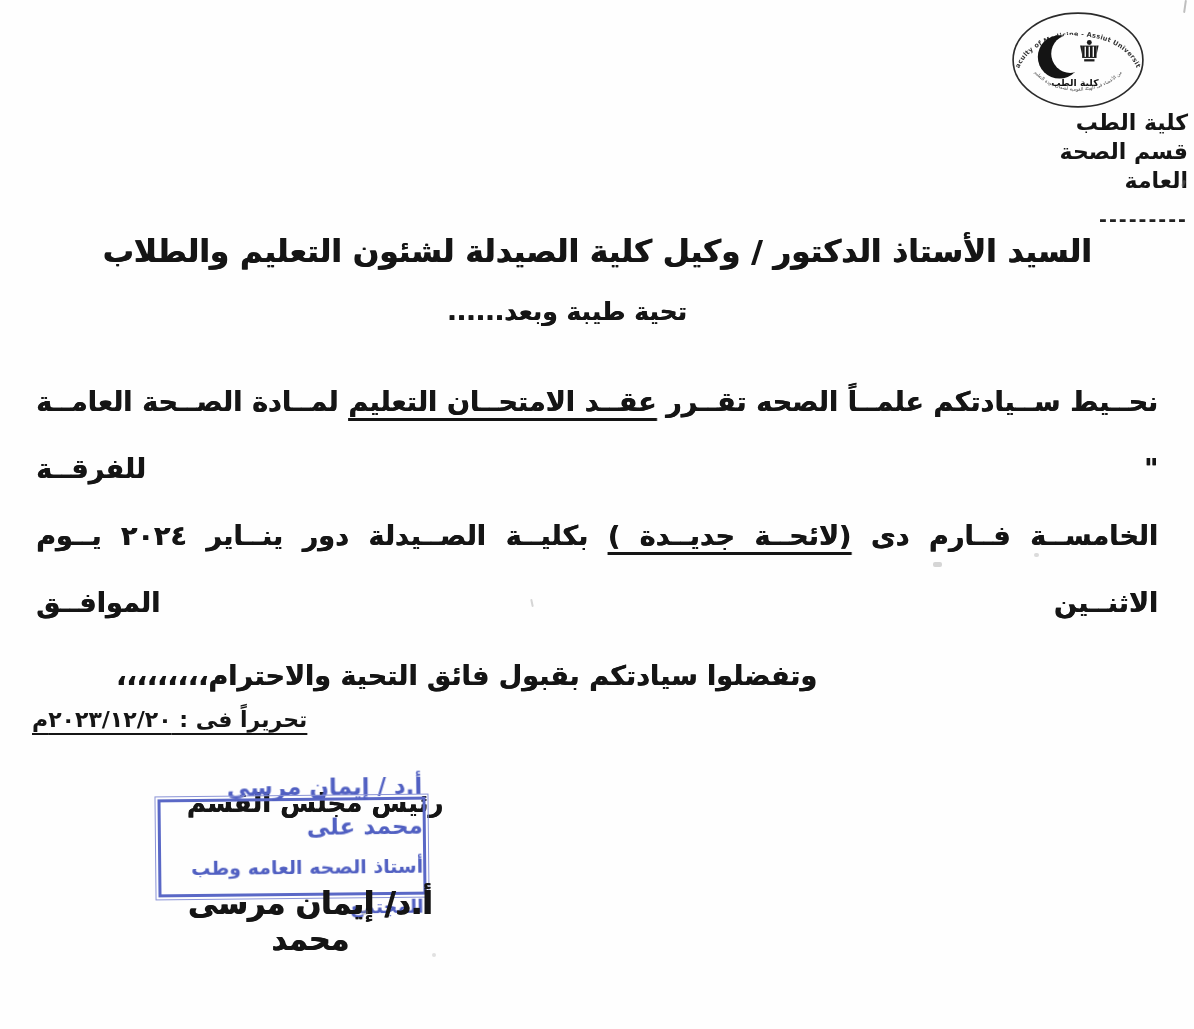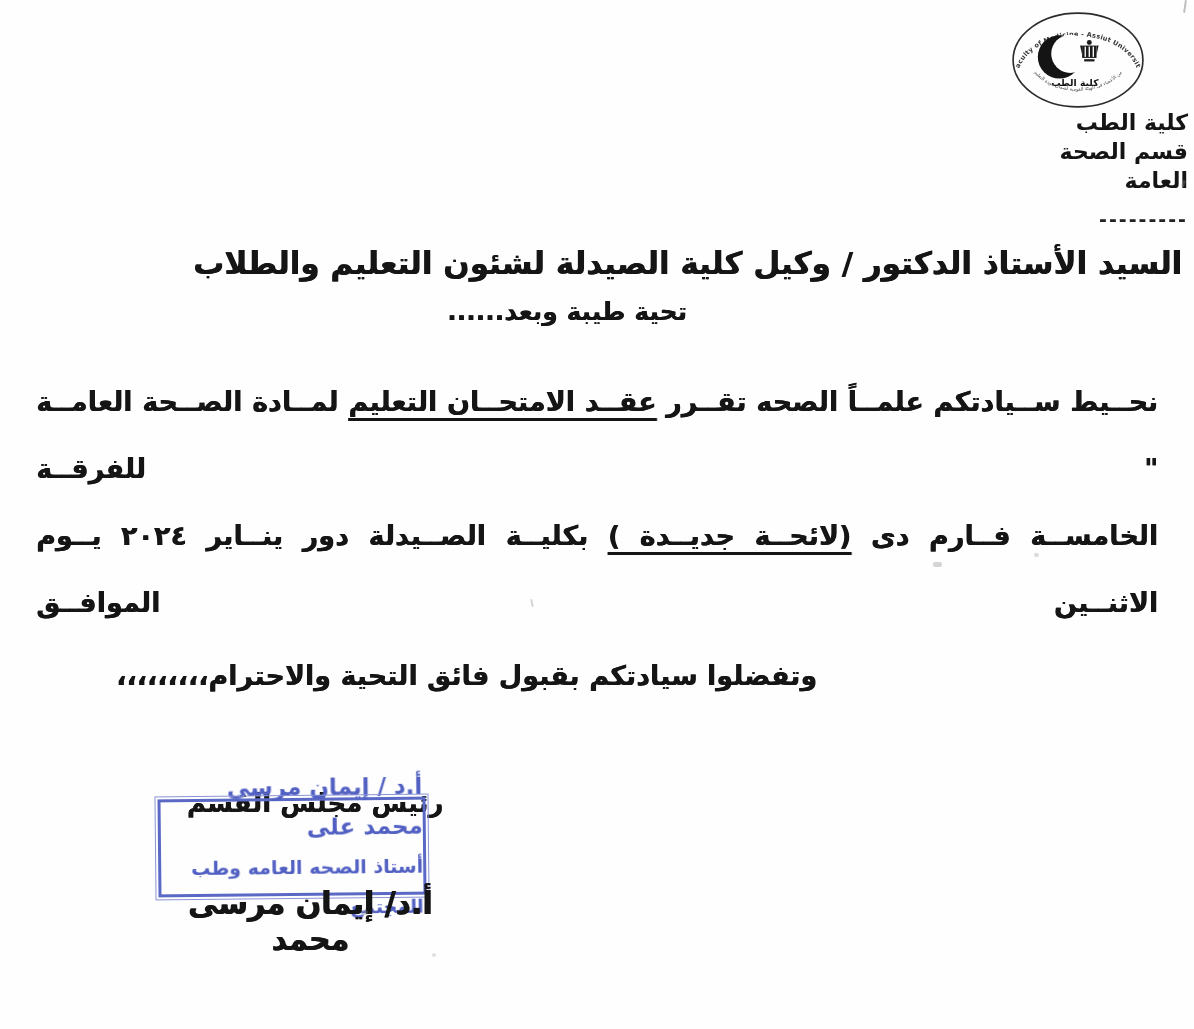--- a/index.html
+++ b/index.html
@@ -15,22 +15,22 @@
     text-align:right;font-weight:bold;line-height:1.32;
   }
   .letterhead .faculty{font-size:22px;padding-left:4px;margin-left:10px;}
   .letterhead .department{font-size:22px;}
   .letterhead .divider{
     font-size:19px;font-weight:bold;letter-spacing:2px;color:#222;
     margin-top:12px;margin-left:32px;direction:ltr;
   }
   
   .recipient{
-    position:absolute;top:233px;right:0;left:0;margin:12px;
-    text-align:right;font-size:31px;font-weight:bold;
+    position:absolute;top:233px;right:0;left:0;margin:0;
+    text-align:center;font-size:31px;font-weight:bold;
     text-shadow:0.7px 0 currentColor;
   }
   .greeting{
     position:absolute;top:297px;right:0;left:-60px;
     text-align:center;font-size:25px;font-weight:bold;
     text-shadow:0.4px 0 currentColor;
   }
   
   .body-block{
     position:absolute;top:368px;right:36px;left:36px;
@@ -135,20 +135,23 @@
     <div class="bline justified">
       <span>نحــيط ســيادتكم علمــاً الصحه تقــرر </span><span class="u">عقــد الامتحــان التعليم</span><span> لمــادة الصــحة العامــة " للفرقــة</span>
     </div>
     <div class="bline justified">
       <span>الخامســة فــارم دى  </span><span class="u">(لائحــة جديــدة )</span><span>  بكليــة الصــيدلة دور ينــاير ٢٠٢٤ يــوم الاثنــين الموافــق</span>
     </div>
   </div>
 
   <div class="closing">وتفضلوا سيادتكم بقبول فائق التحية والاحترام،،،،،،،،،</div>
 
+  <div class="dateline">
+    <span class="u2">تحريراً فى : ٢٠٢٣/١٢/٢٠م</span>
+  </div>
 
   <div class="dept-head">رئيس مجلس القسم</div>
 
   <div class="stamp">
     <div class="s1">أ.د / إيمان مرسي محمد على</div>
     <div class="s2">أستاذ الصحه العامه وطب المجتمع</div>
   </div>
 
   <div class="sig-name">أ.د/ إيمان مرسى محمد</div>
 

